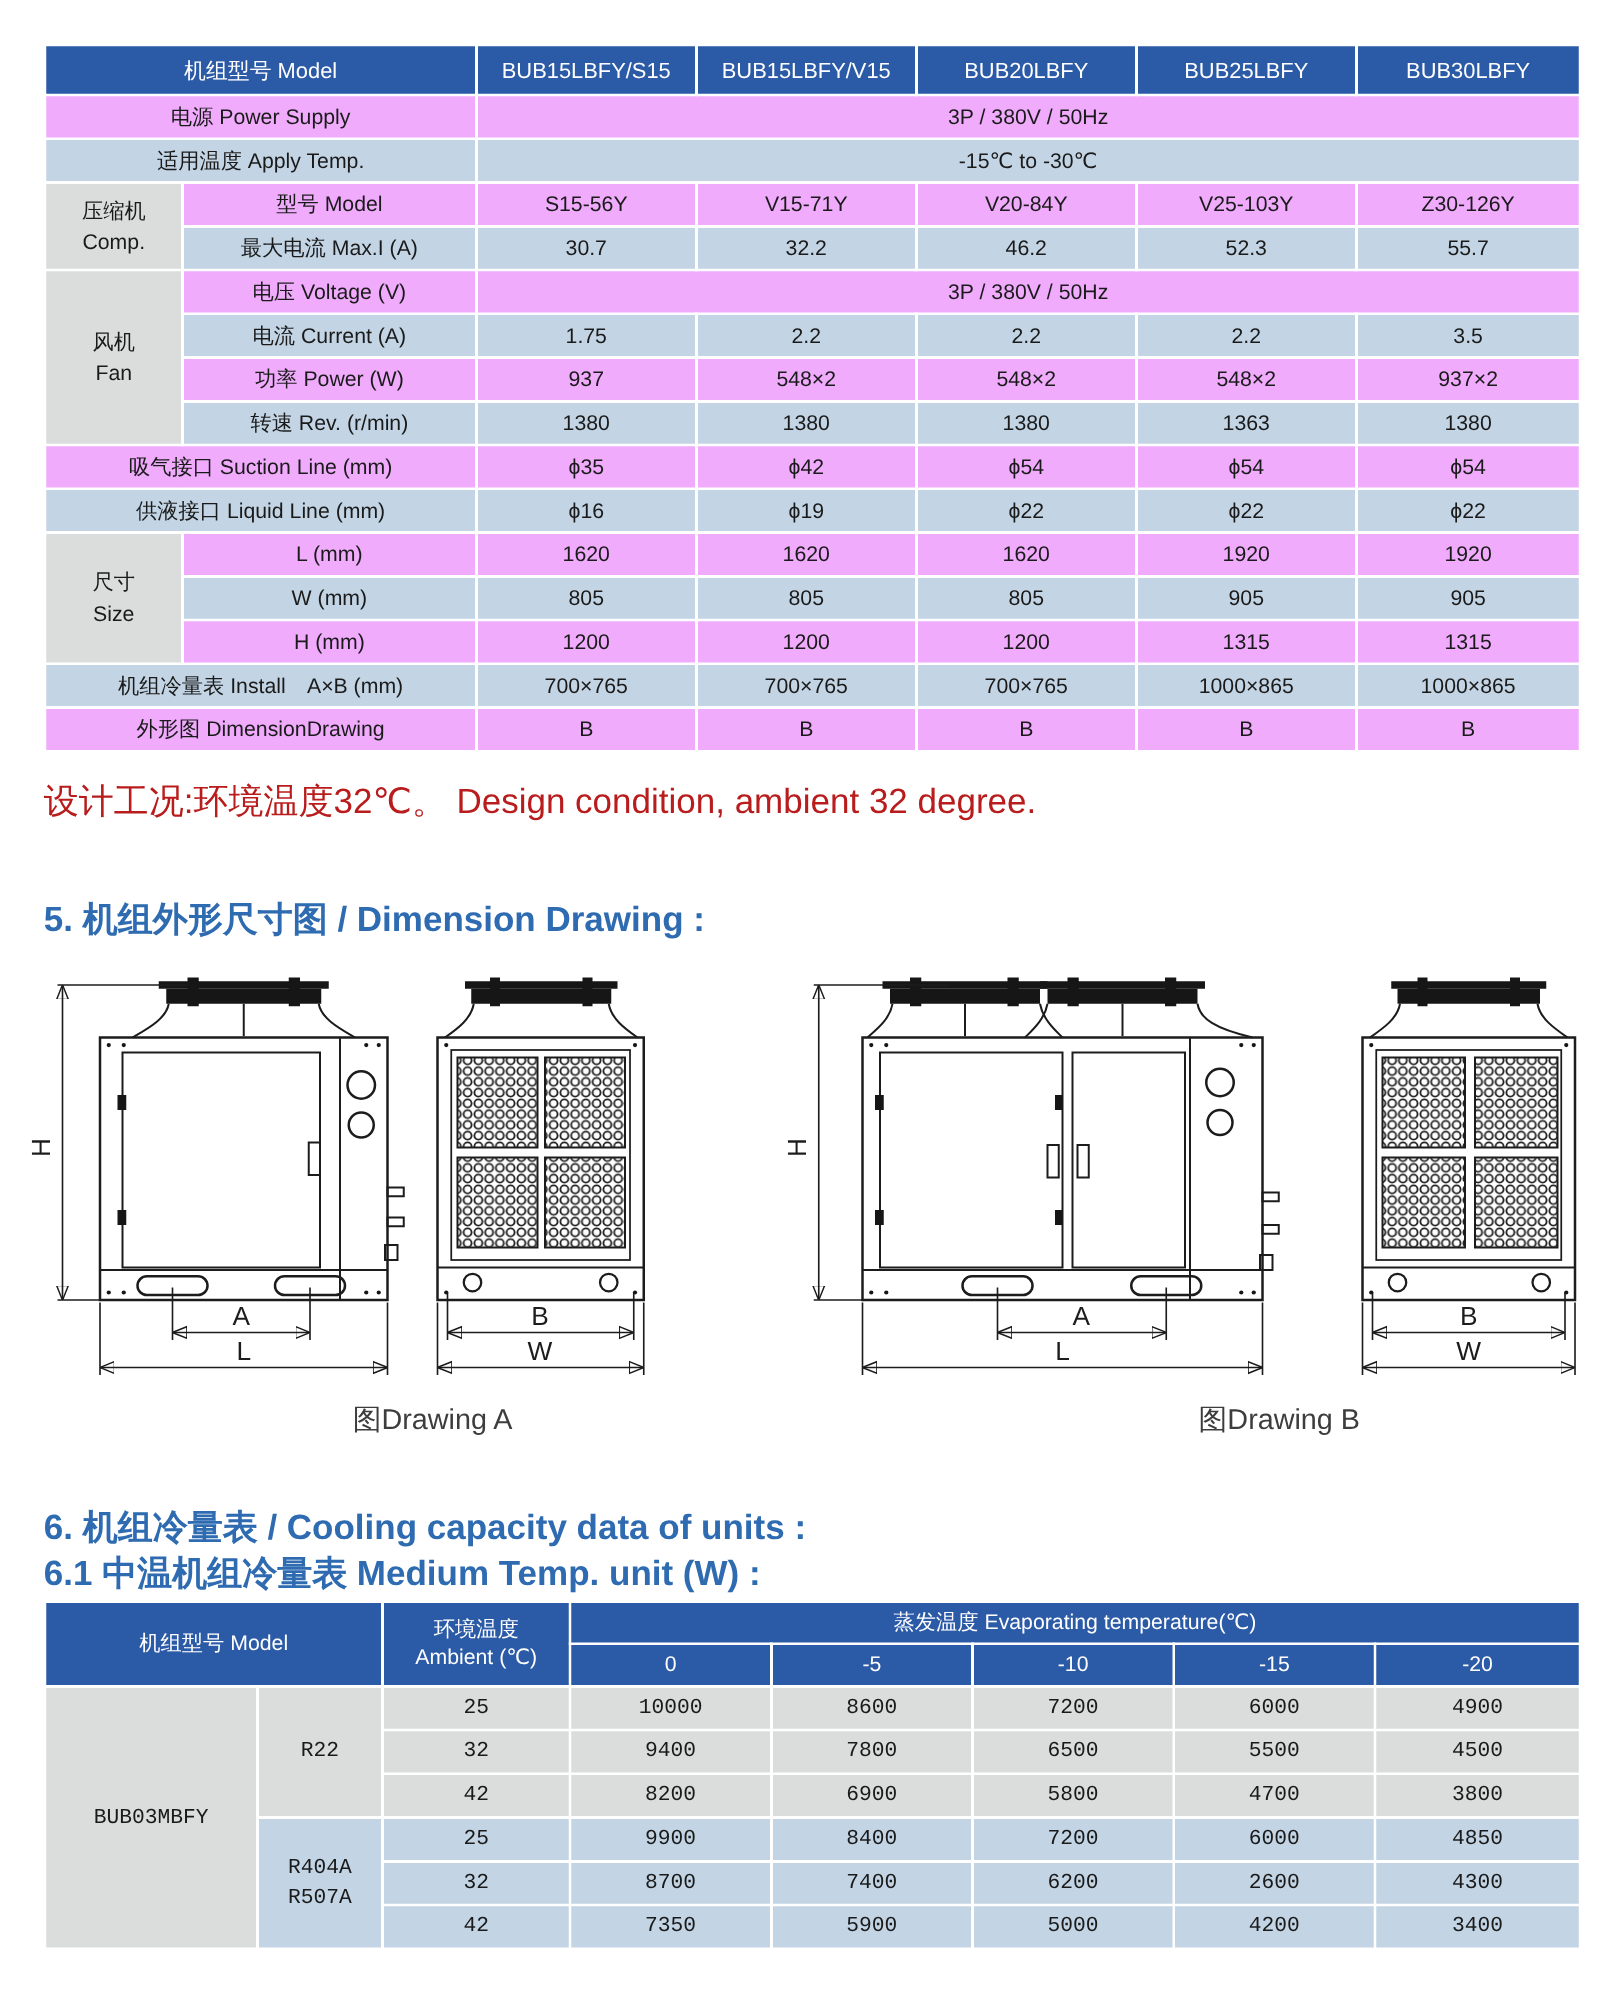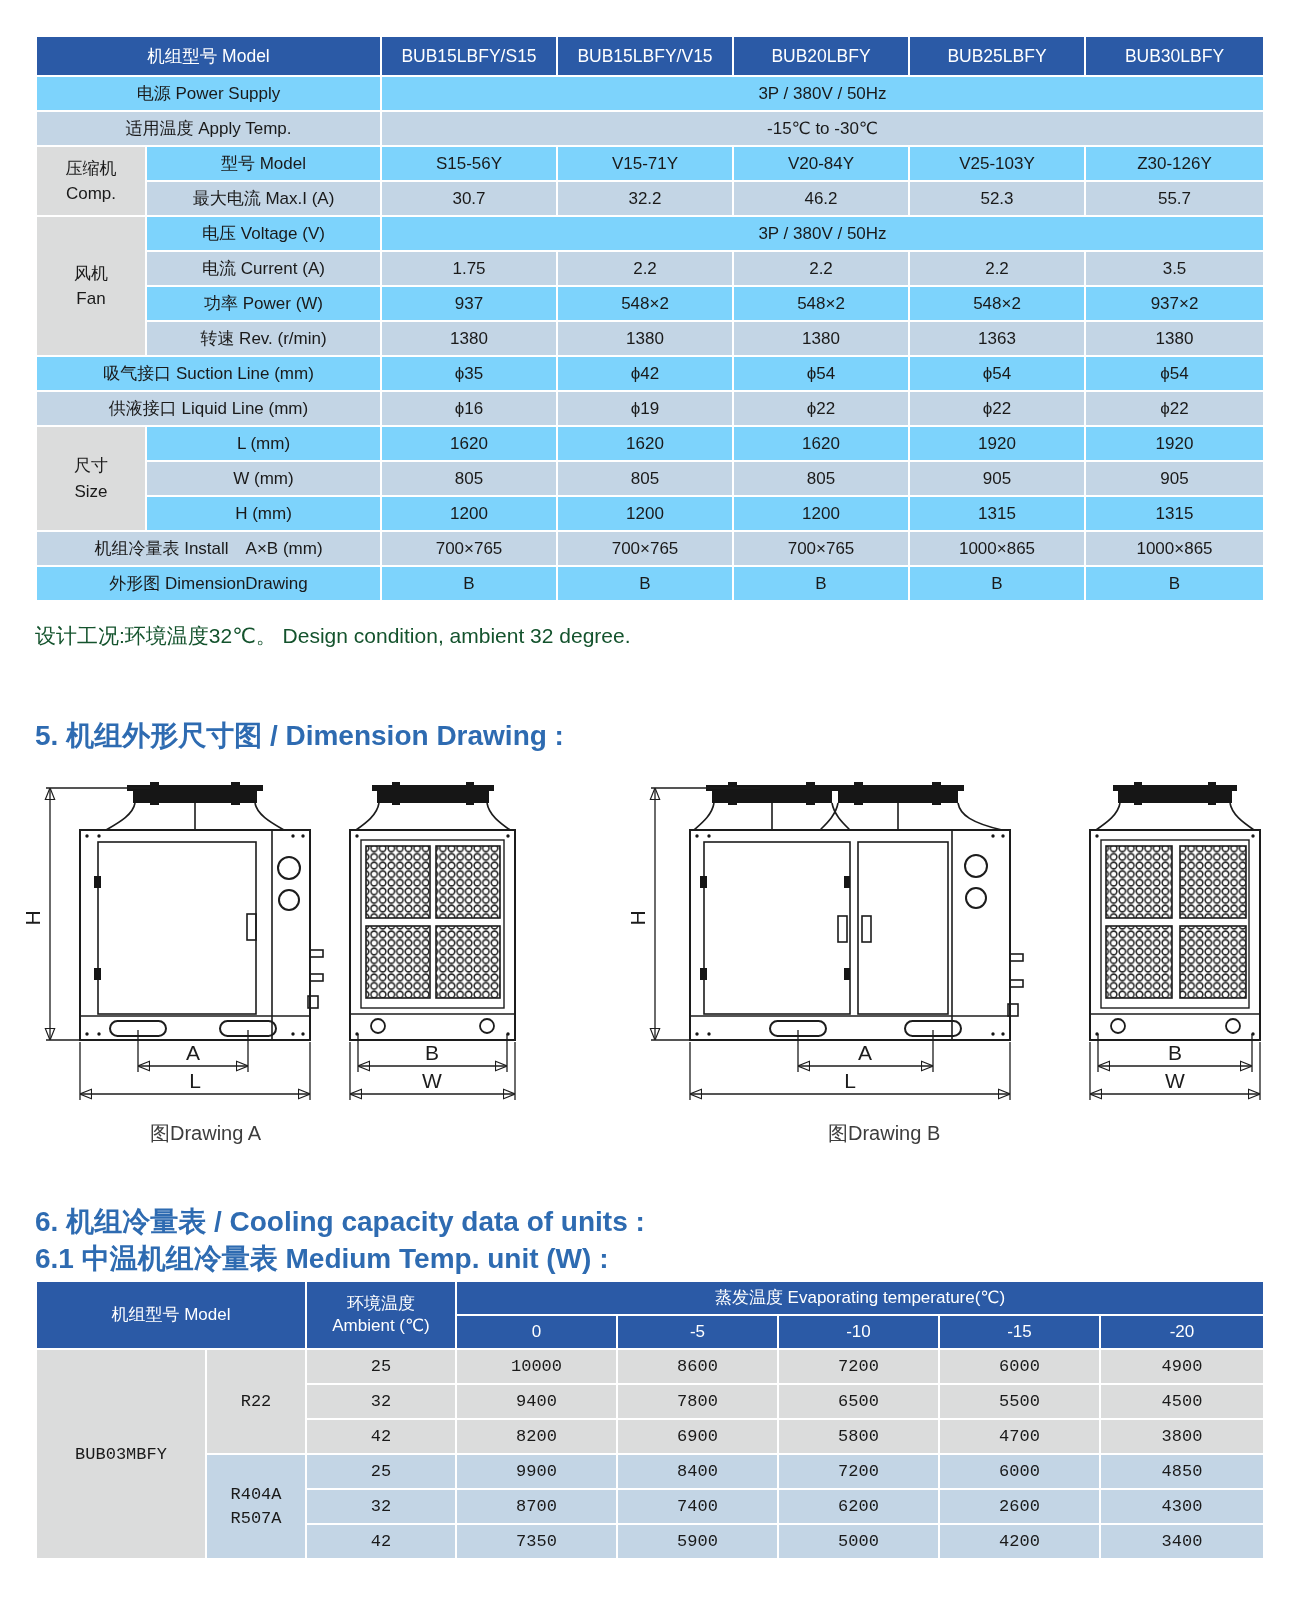--- a/index.html
+++ b/index.html
@@ -5,35 +5,35 @@
   html,body{margin:0;padding:0;background:#fff;}
   body{width:1298px;height:1600px;position:relative;font-family:"Liberation Sans","DejaVu Sans",sans-serif;color:#1a1a1a;}
   .abs{position:absolute;}
   
   table{border-collapse:collapse;table-layout:fixed;}
   td,th{border:2px solid #fff;text-align:center;vertical-align:middle;font-weight:normal;padding:0 2px;overflow:hidden;}
   
   .t1{width:1228px;font-size:17px;}
   .t1 td,.t1 th{height:33px;}
   .t1 .hd th{height:38px;background:#2B5AA6;color:#fff;font-size:17.5px;}
-  .t1 .g>td,.t1 .g>th{background:#7dd3fc;}
+  .t1 .g>td,.t1 .g>th{background:#f0abfc;}
   .t1 .b>td,.t1 .b>th{background:#C3D5E5;}
   .t1 th.grp{background:#DBDCDC !important;line-height:1.5;}
   
   .t2{width:1228px;font-size:17px;}
   .t2 .hd th{background:#2B5AA6;color:#fff;height:32px;font-size:17px;line-height:1.3;}
   .t2 td{height:33px;font-family:Liberation Mono, monospace;}
   .t2 .g>td{background:#DBDCDC;}
   .t2 .b>td{background:#C3D5E5;}
   .t2 td.grp-g{background:#DBDCDC !important;}
   .t2 td.grp-b{background:#C3D5E5 !important;line-height:1.4;margin-top:32px;}
   
-  .note{font-size:21px;color:#14532d;}
+  .note{font-size:28px;color:#b91c1c;}
   .h-blue{color:#2E6BB1;font-weight:bold;font-size:28px;line-height:1.32;}
-  .cap{font-size:20px;color:#3d3d3d;text-align:left;}
+  .cap{font-size:23px;color:#3d3d3d;text-align:right;}
   
   .dwg line,.dwg path,.dwg rect.o,.dwg circle.o{stroke:#1c1c1c;fill:none;}
 </style>
 </head>
 <body>
 
 <div class="abs" style="left:35px;top:35px;">
 <table class="t1">
 <colgroup>
         <col style="width:110px">

